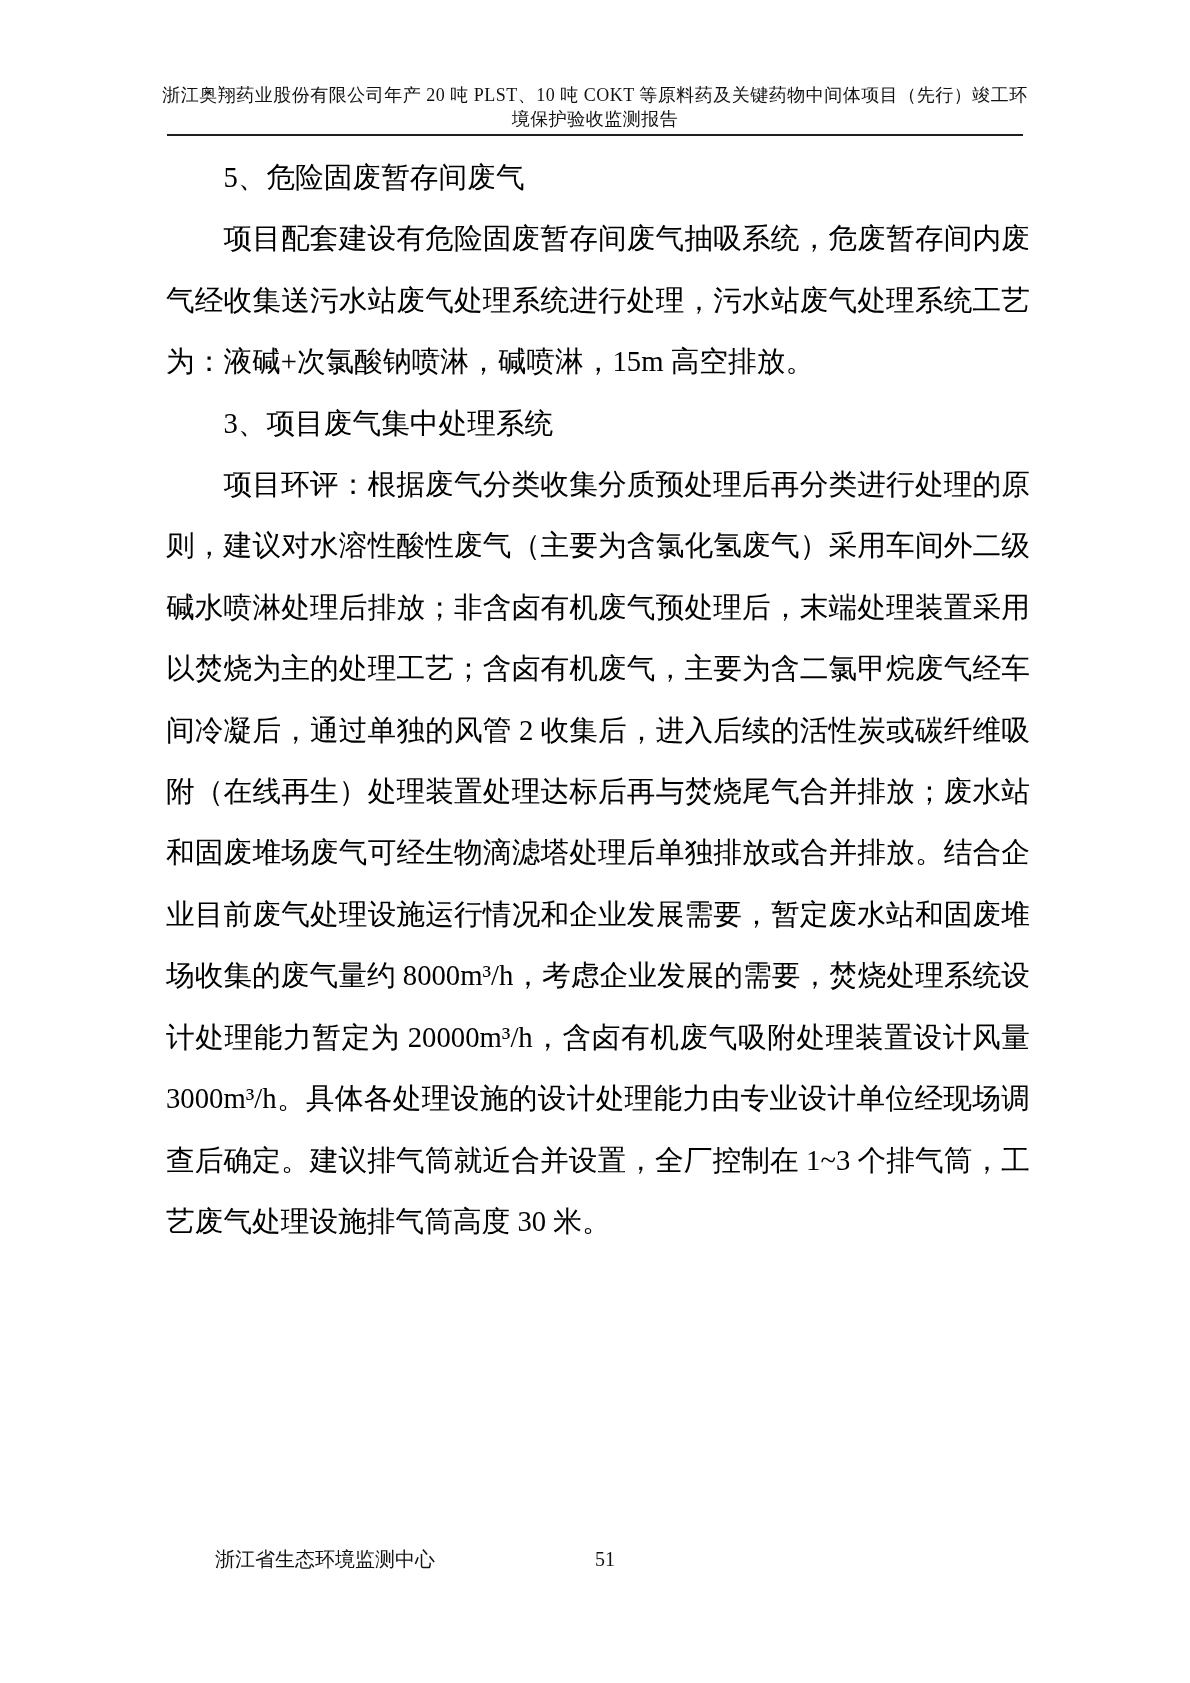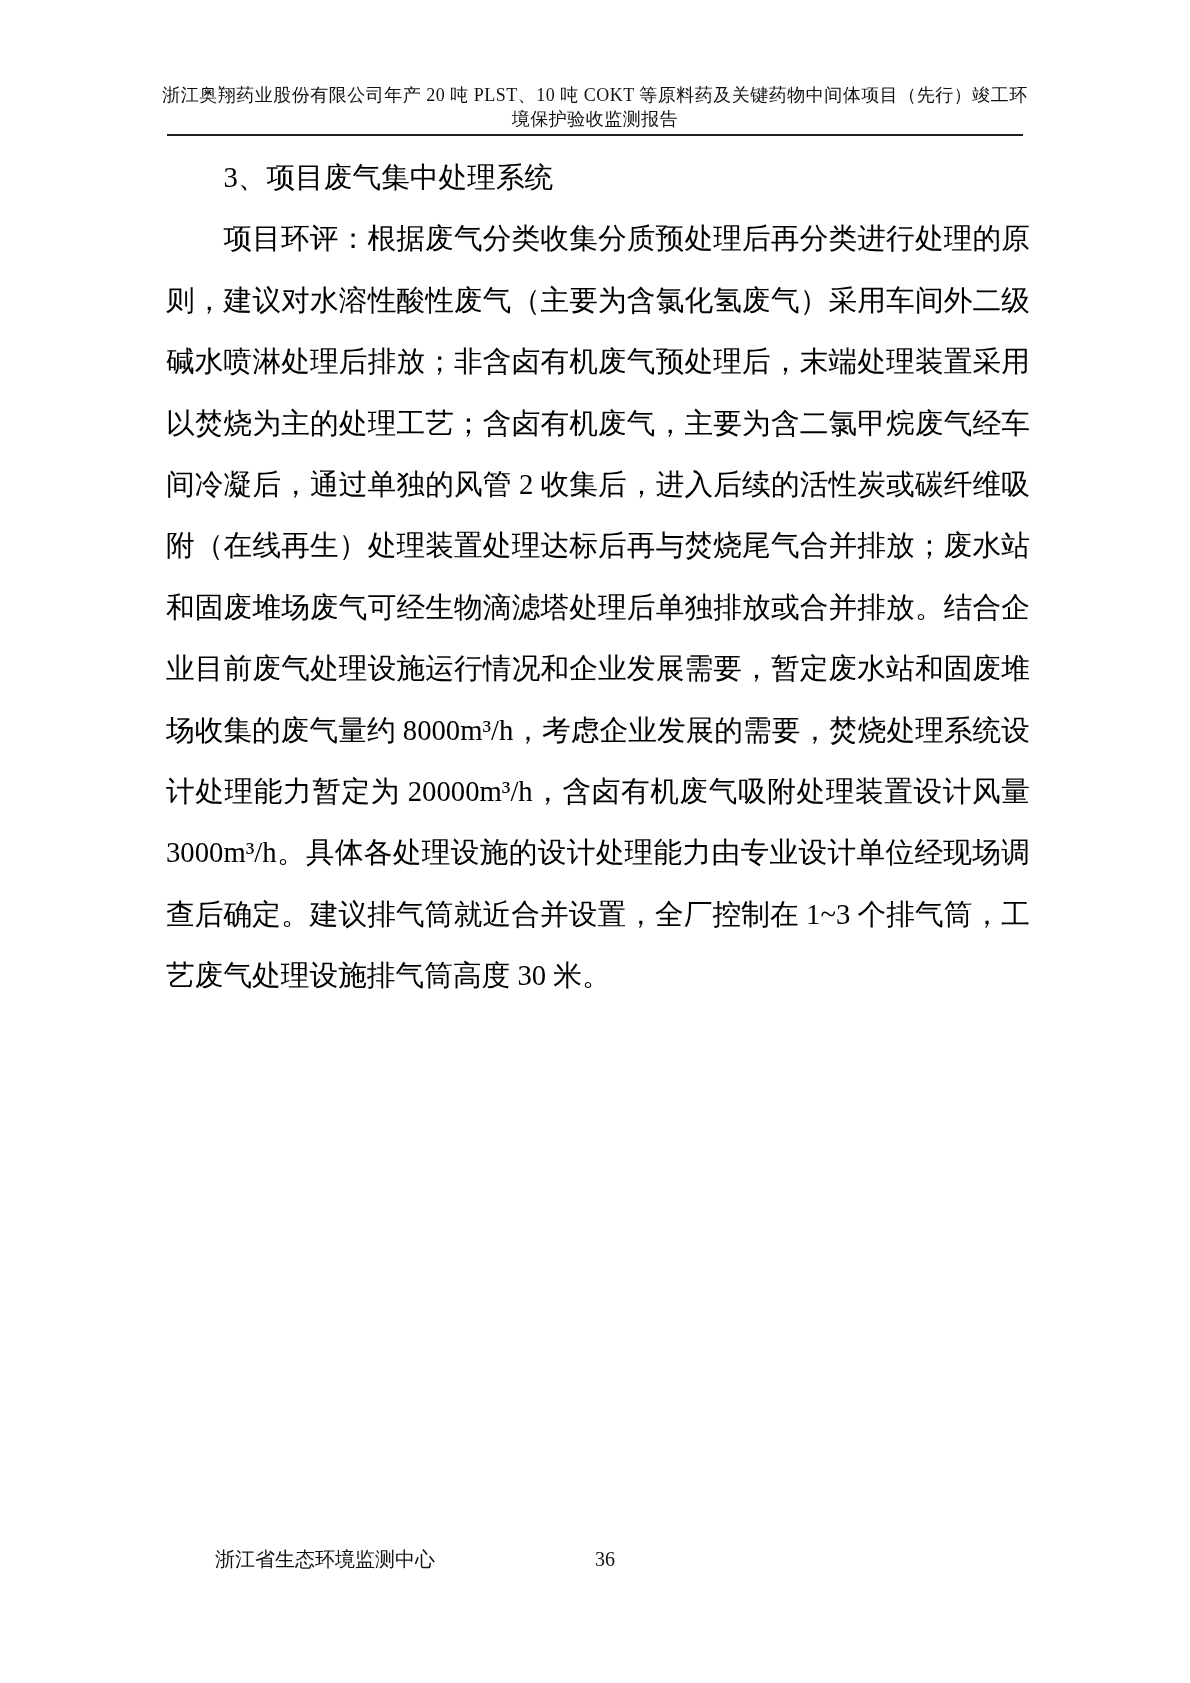--- a/index.html
+++ b/index.html
@@ -75,22 +75,24 @@
 </head>
 <body>
 
 <div class="page">
 
   <div class="header-block">浙江奥翔药业股份有限公司年产 20 吨 PLST、10 吨 COKT 等原料药及关键药物中间体项目（先行）竣工环境保护验收监测报告</div>
 
   <div class="header-rule"></div>
 
   <div class="body-text">
+    <p class="para">5、危险固废暂存间废气</p>
+    <p class="para">项目配套建设有危险固废暂存间废气抽吸系统，危废暂存间内废气经收集送污水站废气处理系统进行处理，污水站废气处理系统工艺为：液碱+次氯酸钠喷淋，碱喷淋，15m 高空排放。</p>
     <p class="para">3、项目废气集中处理系统</p>
     <p class="para">项目环评：根据废气分类收集分质预处理后再分类进行处理的原则，建议对水溶性酸性废气（主要为含氯化氢废气）采用车间外二级碱水喷淋处理后排放；非含卤有机废气预处理后，末端处理装置采用以焚烧为主的处理工艺；含卤有机废气，主要为含二氯甲烷废气经车间冷凝后，通过单独的风管 2 收集后，进入后续的活性炭或碳纤维吸附（在线再生）处理装置处理达标后再与焚烧尾气合并排放；废水站和固废堆场废气可经生物滴滤塔处理后单独排放或合并排放。结合企业目前废气处理设施运行情况和企业发展需要，暂定废水站和固废堆场收集的废气量约 8000m³/h，考虑企业发展的需要，焚烧处理系统设计处理能力暂定为 20000m³/h，含卤有机废气吸附处理装置设计风量 3000m³/h。具体各处理设施的设计处理能力由专业设计单位经现场调查后确定。建议排气筒就近合并设置，全厂控制在 1~3 个排气筒，工艺废气处理设施排气筒高度 30 米。</p>
   </div>
 
   <div class="footer">
     <span class="footer-org">浙江省生态环境监测中心</span>
-    <span class="footer-page-number">36</span>
+    <span class="footer-page-number">51</span>
   </div>
 
 </div>
 
 </body></html>

